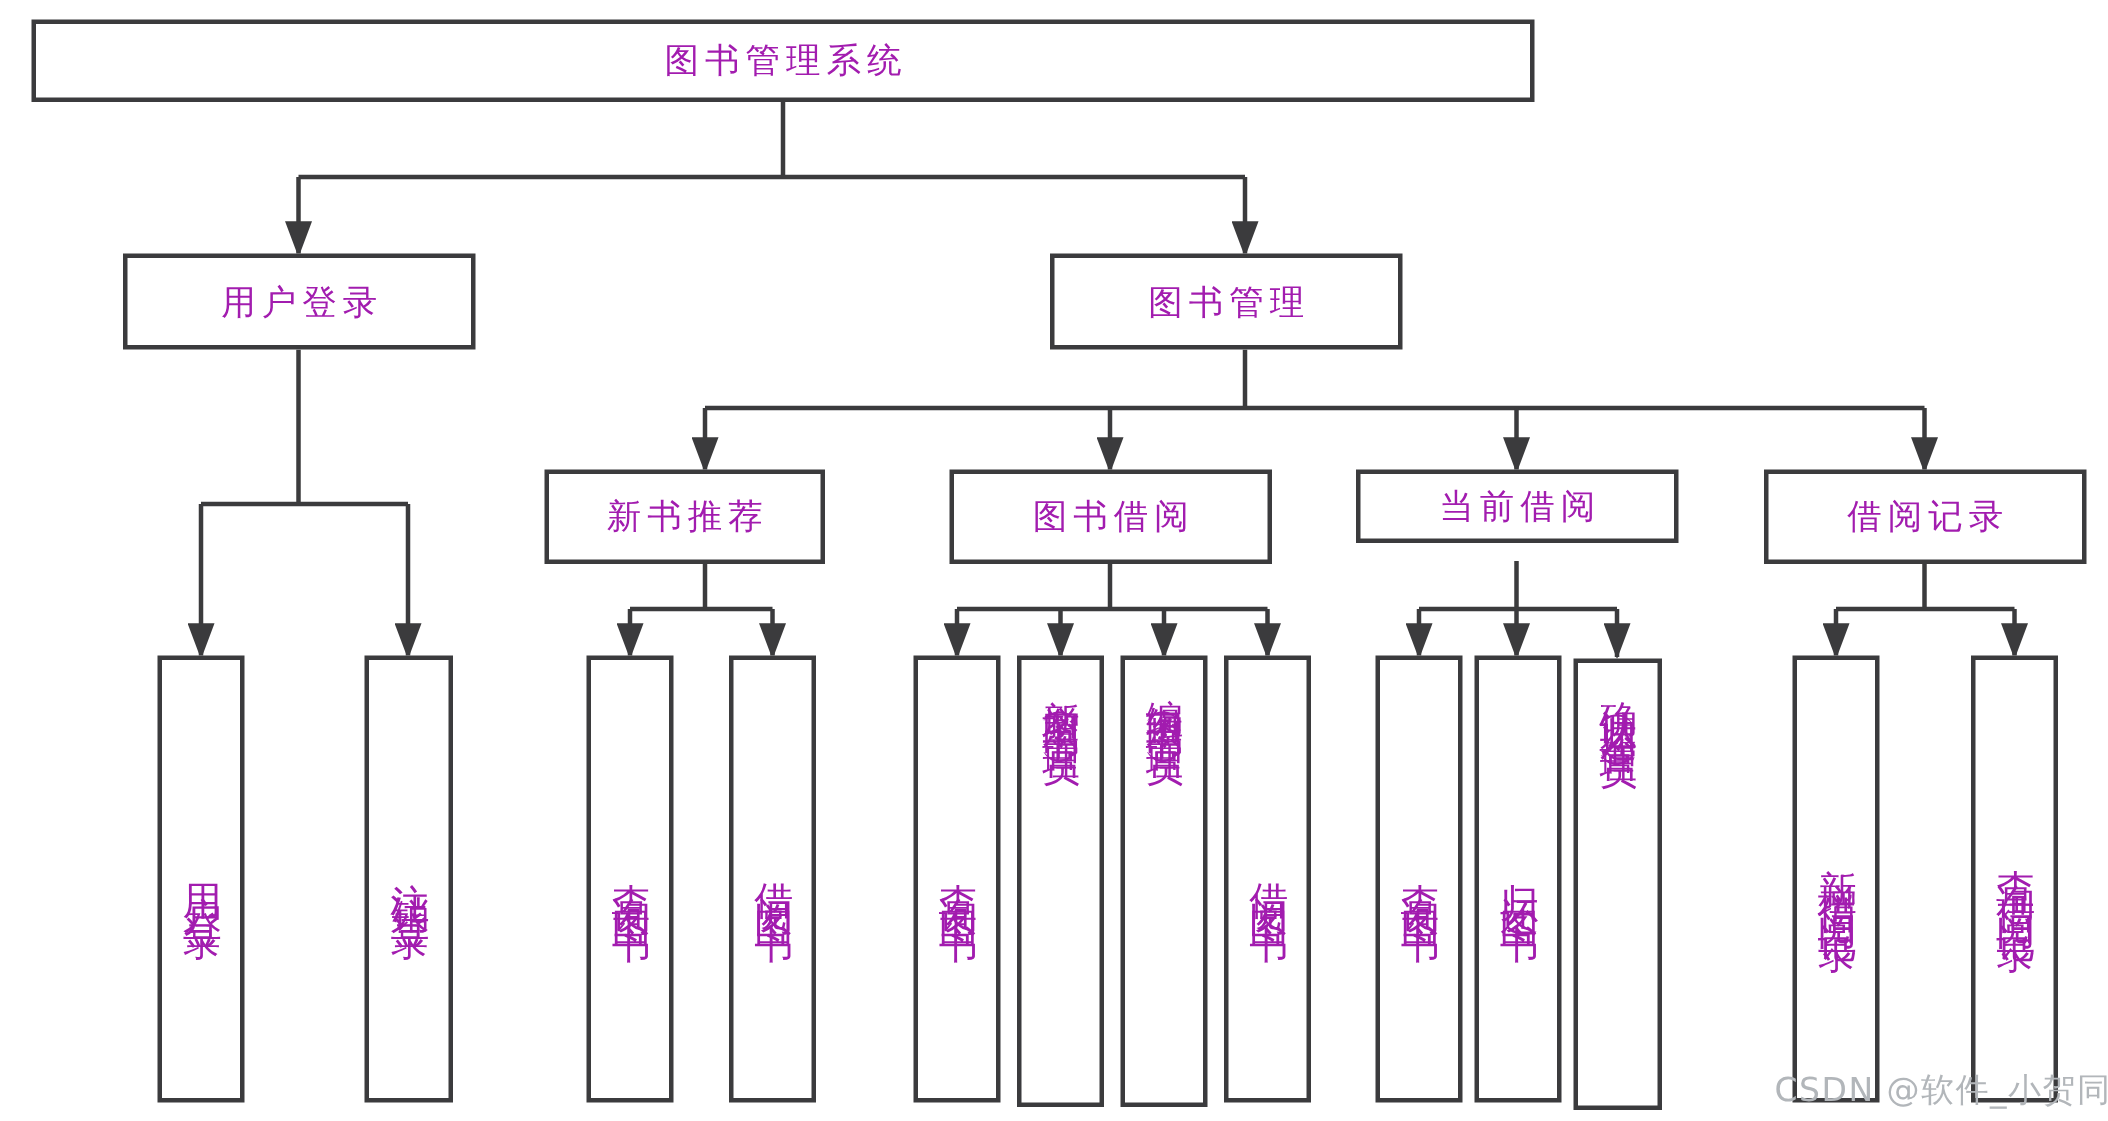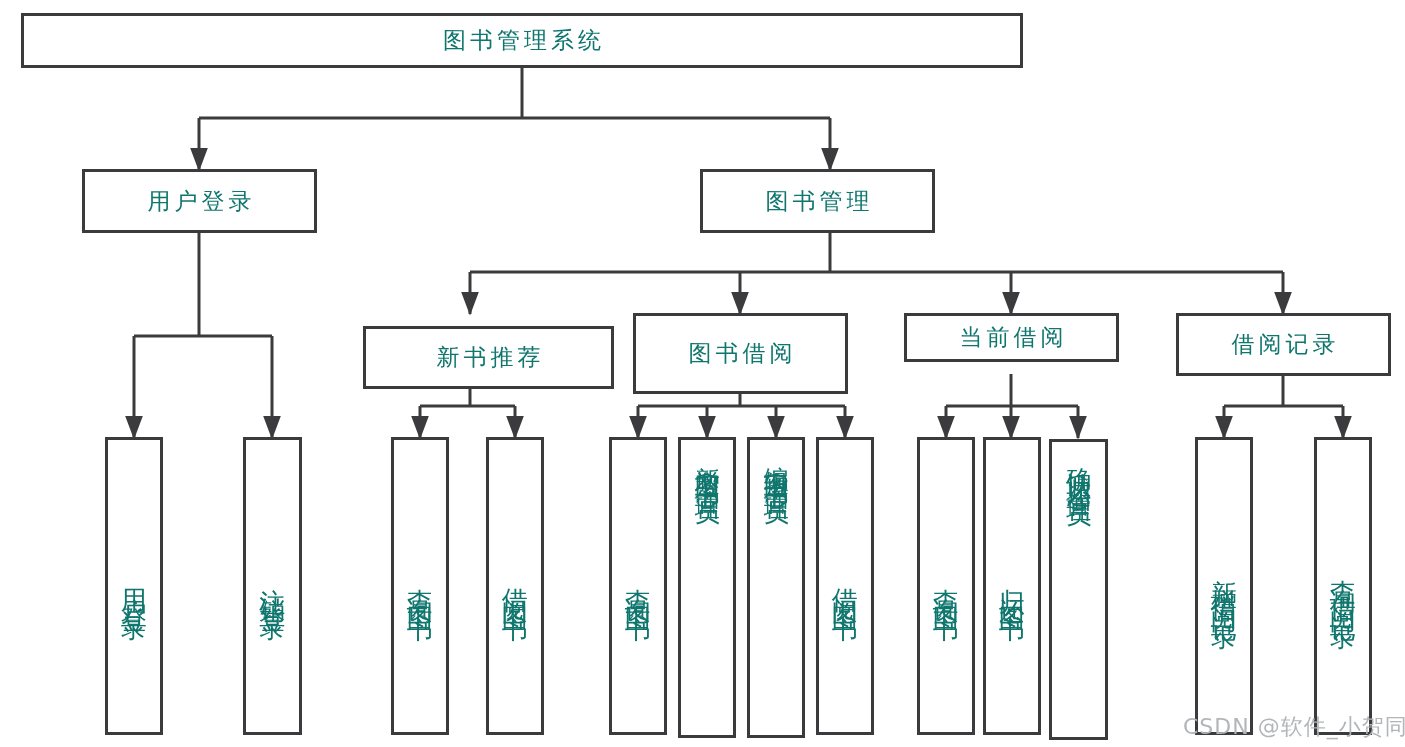--- a/index.html
+++ b/index.html
@@ -23,21 +23,21 @@
   svg.wires {
     position: absolute;
     left: 0; top: 0;
     z-index: 1;
   }
   .node {
     position: absolute;
     box-sizing: border-box;
     border: 3px solid #3b3b3d;
     background: #ffffff;
-    color: #0f766e;
+    color: #a21caf;
     display: flex;
     align-items: center;
     justify-content: center;
     z-index: 2;
   }
   .h-label {
     font-size: 23px;
     letter-spacing: 4px;
     text-indent: 4px;
     white-space: nowrap;
@@ -125,24 +125,24 @@
     <span class="h-label">图书管理系统</span>
   </div>
 
   <div class="node" style="left:82px; top:169px; width:235px; height:64px;">
     <span class="h-label">用户登录</span>
   </div>
   <div class="node" style="left:700px; top:169px; width:235px; height:64px;text-align:center;">
     <span class="h-label">图书管理</span>
   </div>
 
-  <div class="node" style="left:363px; top:313px; width:251px; height:63px;margin-top:13px;">
+  <div class="node" style="left:363px; top:313px; width:187px; height:63px;">
     <span class="h-label">新书推荐</span>
   </div>
-  <div class="node" style="left:633px; top:313px; width:215px; height:81px;text-align:right;">
+  <div class="node" style="left:633px; top:313px; width:215px; height:63px;text-align:right;">
     <span class="h-label">图书借阅</span>
   </div>
   <div class="node" style="left:904px; top:313px; width:215px; height:49px;">
     <span class="h-label">当前借阅</span>
   </div>
   <div class="node" style="left:1176px; top:313px; width:215px; height:63px;">
     <span class="h-label">借阅记录</span>
   </div>
 
   <div class="node leaf" style="left:105px; top:437px; width:58px; height:298px;">

